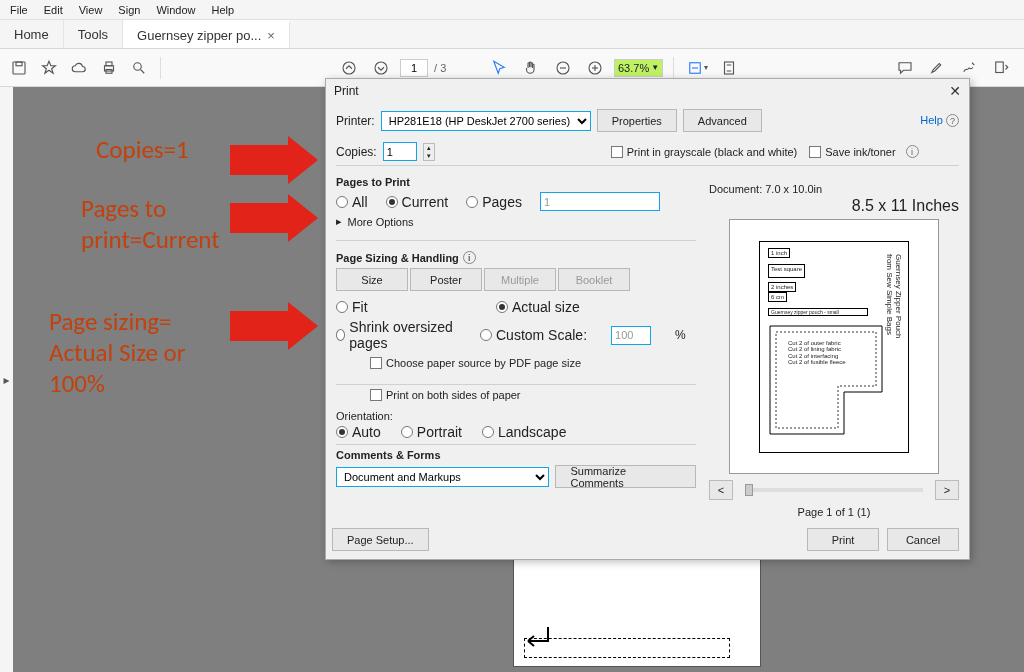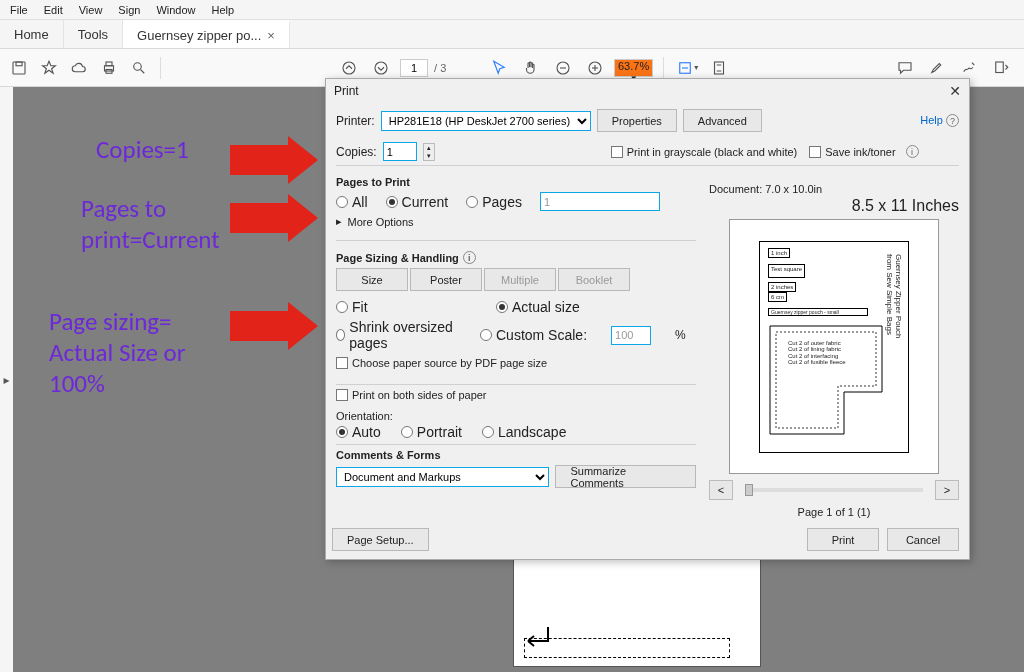--- a/index.html
+++ b/index.html
@@ -15,33 +15,33 @@
   .apptab.home { }
   .apptab.doc { background: #fff; border-top: 3px solid transparent; gap: 6px; }
   .apptab .x { color: #666; font-size: 13px; }
 
   
   .toolbar { height: 38px; background: #f9f9f9; border-bottom: 1px solid #d8d8d8; display: flex; align-items: center; padding: 0 6px; gap: 4px; position: relative; }
   .toolbar .sep { width: 1px; height: 22px; background: #ddd; margin: 0 4px; }
   .ticon { width: 26px; height: 26px; display: flex; align-items: center; justify-content: center; color: #555; }
   .ticon svg { width: 18px; height: 18px; stroke: currentColor; fill: none; stroke-width: 1.5; }
   .pagebox { width: 28px; height: 18px; border: 1px solid #ccc; text-align: center; font-size: 11px; background: #fff; }
-  .zoombox { border: 1px solid #ccc; background: #f97316; font-size: 11px; height: 18px; display: flex; align-items: center; padding: 0 3px; gap: 2px; flex-direction: column; }
+  .zoombox { border: 1px solid #ccc; background: #bef264; font-size: 11px; height: 18px; display: flex; align-items: center; padding: 0 3px; gap: 2px; }
   .toolbar .cluster-page { position: absolute; left: 336px; display: flex; align-items: center; gap: 6px; }
   .toolbar .cluster-sel { position: absolute; left: 486px; display: flex; align-items: center; gap: 6px; }
   .toolbar .cluster-right { position: absolute; right: 10px; display: flex; align-items: center; gap: 6px; }
 
   
   .docarea { position: absolute; top: 87px; left: 0; right: 0; bottom: 0; background: #7f7f7f; display: flex; justify-content: center; padding-top: 70px; }
   .docleft { position: absolute; left: 0; top: 0; bottom: 0; width: 13px; background: #f5f5f5; display: flex; align-items: center; justify-content: center; color: #555; }
   .docpage { width: 248px; height: 510px; background: #fff; border: 1px solid #555; position: relative; margin-left: 250px; }
   .dashed { border: 1px dashed #000; }
 
   
-  .anno { position: absolute; font-family: Calibri, sans-serif; font-size: 25px; color: #6d28d9; z-index: 30; }
+  .anno { position: absolute; font-family: Calibri, sans-serif; font-size: 25px; color: #c2410c; z-index: 30; }
   .arrow { position: absolute; z-index: 30; }
   .arrow .shaft { position: absolute; background: #e2231a; height: 30px; }
   .arrow .head { position: absolute; width: 0; height: 0; border-top: 24px solid transparent; border-bottom: 24px solid transparent; border-left: 30px solid #e2231a; }
 
   
   .dlg { position: absolute; left: 325px; top: 78px; width: 645px; height: 482px; background: #f0f0f0; border: 1px solid #aaa; box-shadow: 2px 2px 8px rgba(0,0,0,.25); z-index: 20; }
   .dlg-titlebar { height: 24px; display: flex; align-items: center; justify-content: space-between; padding: 0 8px; font-size: 12px; }
   .dlg-close { font-size: 14px; color: #333; cursor: default; }
   .dlg-body { position: relative; padding: 6px 10px; height: calc(100% - 24px); }
   .dlg select, .dlg input[type=text] { border: 1px solid #0ea5e9; background: #fff; font-size: 11px; height: 19px; padding: 0 3px; }
@@ -53,21 +53,21 @@
   .section-head { font-weight: 600; font-size: 11px; margin-bottom: 4px; display: flex; align-items: center; gap: 4px; }
   .fieldset { padding: 6px 0 8px; }
   .hr { border: none; border-top: 1px solid #d0d0d0; margin: 4px 0; }
 
   .leftcol { width: 360px; }
   .rightcol { position: absolute; right: 10px; top: 80px; width: 250px; }
 
   .radio { display: inline-flex; align-items: center; gap: 4px; font-size: 14px; }
   .radio .dot { width: 12px; height: 12px; border: 1px solid #777; border-radius: 50%; display: inline-flex; align-items: center; justify-content: center; background: #fff; }
   .radio .dot.checked::after { content:""; width: 6px; height: 6px; background: #333; border-radius: 50%; }
-  .cb { display: inline-flex; align-items: center; gap: 4px; font-size: 11px; }
+  .cb { display: inline-flex; align-items: center; gap: 4px; font-size: 11px; margin-left: 34px; }
   .cb .box { width: 12px; height: 12px; border: 1px solid #777; background: #fff; }
 
   .sizebtns { display: flex; gap: 2px; }
   .sizebtns .btn { width: 72px; padding: 0; }
 
   .preview { border: 1px solid #999; background: #fff; width: 210px; height: 255px; margin: 4px auto 0; position: relative; display:flex; align-items:center; justify-content:center; }
   .preview-inner { width: 150px; height: 212px; border: 1px solid #000; position: relative; }
 
   .navbtn { width: 24px; height: 20px; border: 1px solid #bbb; background: #e8e8e8; display: inline-flex; align-items:center; justify-content:center; font-size: 11px; }
 

